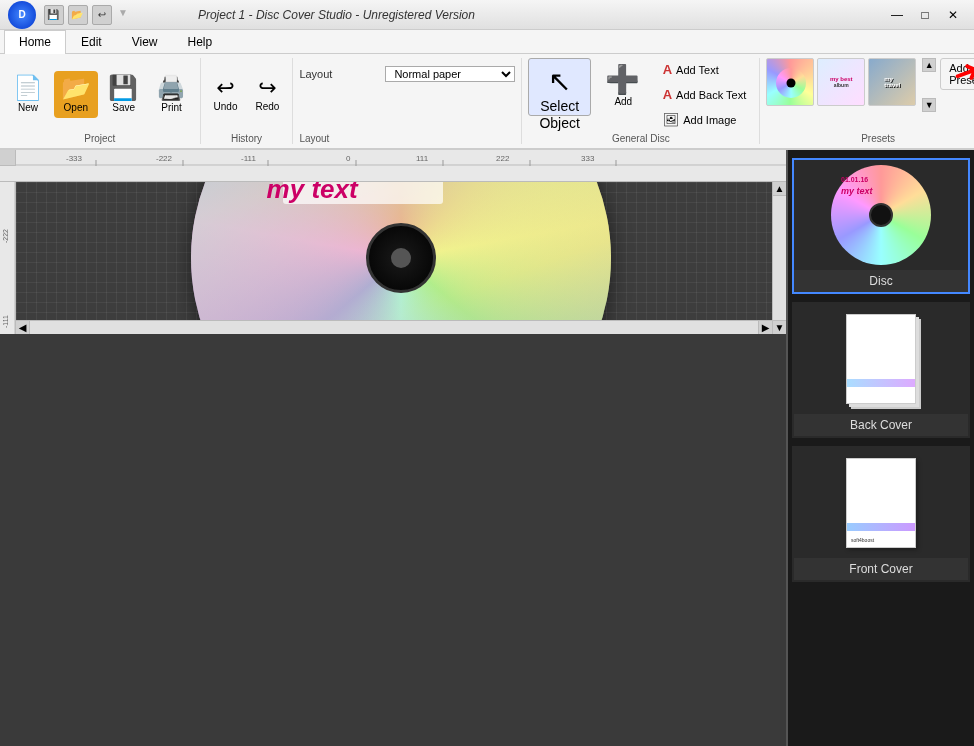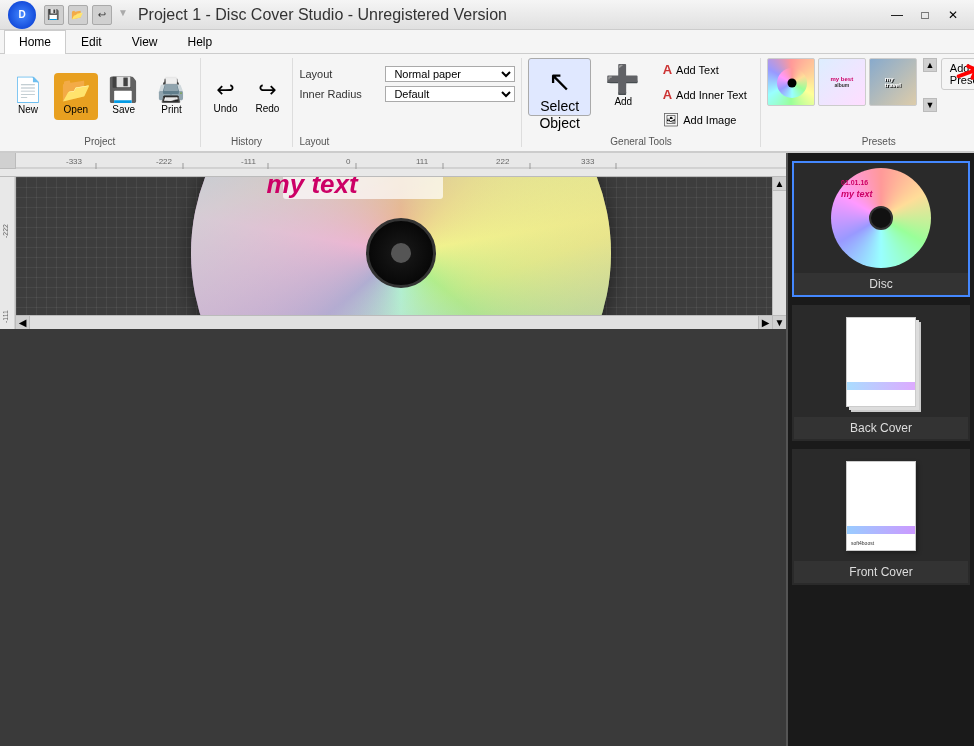--- a/index.html
+++ b/index.html
@@ -93,21 +93,21 @@
 
 <div class="title-bar">
   <div class="title-bar-left">
     <div class="app-icon">D</div>
     <div class="title-bar-icons">
       <div class="title-bar-btn">💾</div>
       <div class="title-bar-btn">📂</div>
       <div class="title-bar-btn">↩</div>
       <div style="font-size:10px;padding:2px;color:#aaa">▼</div>
     </div>
-    <span style="font-size:16px;color:#333;">Project 1 - Disc Cover Studio - Unregistered Version</span>
+    <span style="font-size:12px;color:#333;margin-left:60px;font-style:italic;">Project 1 - Disc Cover Studio - Unregistered Version</span>
   </div>
   <div class="title-bar-controls">
     <button class="win-btn">—</button>
     <button class="win-btn">□</button>
     <button class="win-btn close">✕</button>
   </div>
 </div>
 
 <div class="ribbon">
   <div class="ribbon-tabs">
@@ -155,26 +155,20 @@
     </div>
 
     <div class="ribbon-group" style="align-items:flex-start;padding-top:8px;gap:32px;">
       <div class="layout-group">
         <div class="layout-row">
           <span class="layout-label">Layout</span>
           <select class="layout-select">
             <option>Normal paper</option>
           </select>
         </div>
-        <div class="layout-row">
-          <span class="layout-label">Inner Radius</span>
-          <select class="layout-select">
-            <option>Default</option>
-          </select>
-        </div>
       </div>
       <div class="ribbon-group-label">Layout</div>
     </div>
 
     <div class="ribbon-group">
       <div class="ribbon-group-content" style="align-items:flex-start;gap:6px;">
 
         <div class="select-btn" style="height:58px;">
           <span style="font-size:28px;">↖</span>
           <span style="font-size:14px;text-align:center;line-height:1.2;">Select<br>Object</span>
@@ -185,29 +179,29 @@
           <span style="font-size:10px;">Add</span>
         </div>
 
         <div class="add-small-stack">
           <div class="ribbon-btn-small">
             <span style="color:#cc3333;font-size:13px;font-weight:bold;">A</span>
             <span>Add Text</span>
           </div>
           <div class="ribbon-btn-small">
             <span style="color:#cc3333;font-size:13px;font-weight:bold;">A</span>
-            <span>Add Inner Text</span>
+            <span>Add Back Text</span>
           </div>
           <div class="ribbon-btn-small">
             <span style="font-size:13px;">🖼</span>
             <span>Add Image</span>
           </div>
         </div>
       </div>
-      <div class="ribbon-group-label">General Tools</div>
+      <div class="ribbon-group-label">General Disc</div>
     </div>
 
     <div class="ribbon-group" style="border-right:none;flex:1;">
       <div class="ribbon-group-content" style="align-items:flex-start;gap:4px;position:relative;">
         <div class="preset-grid">
 
           <div class="preset-cell disc-mini-cell" style="position:relative;">
             <div style="position:absolute;width:30px;height:30px;border-radius:50%;background:conic-gradient(from 0deg,#ff9999 0deg,#ffdd99 60deg,#99ff99 120deg,#99ffff 180deg,#9999ff 240deg,#ff99ff 300deg,#ff9999 360deg);top:9px;left:9px;">
               <div style="position:absolute;top:50%;left:50%;transform:translate(-50%,-50%);width:9px;height:9px;border-radius:50%;background:#000;"></div>
             </div>
@@ -237,21 +231,21 @@
       <div class="ribbon-group-label">Presets</div>
     </div>
 
   </div>
 </div>
 
 <div class="main-area">
 
   <div class="canvas-wrapper">
 
-    <div style="display:flex;height:24px;background:#e8e8e8;border-bottom:1px solid #bbb;">
+    <div style="display:flex;height:32px;background:#e8e8e8;border-bottom:1px solid #bbb;">
       <div style="width:16px;height:16px;background:#d0d0d0;border-right:1px solid #bbb;border-bottom:1px solid #bbb;flex-shrink:0;"></div>
       <div style="flex:1;position:relative;overflow:hidden;">
         <svg width="100%" height="16">
           <line x1="0" y1="15" x2="100%" y2="15" stroke="#bbb" stroke-width="1"></line>
           <text x="50" y="11" font-size="8" fill="#666">-333</text>
           <line x1="80" y1="10" x2="80" y2="16" stroke="#999" stroke-width="1"></line>
           <text x="140" y="11" font-size="8" fill="#666">-222</text>
           <line x1="167" y1="10" x2="167" y2="16" stroke="#999" stroke-width="1"></line>
           <text x="225" y="11" font-size="8" fill="#666">-111</text>
           <line x1="252" y1="10" x2="252" y2="16" stroke="#999" stroke-width="1"></line>

